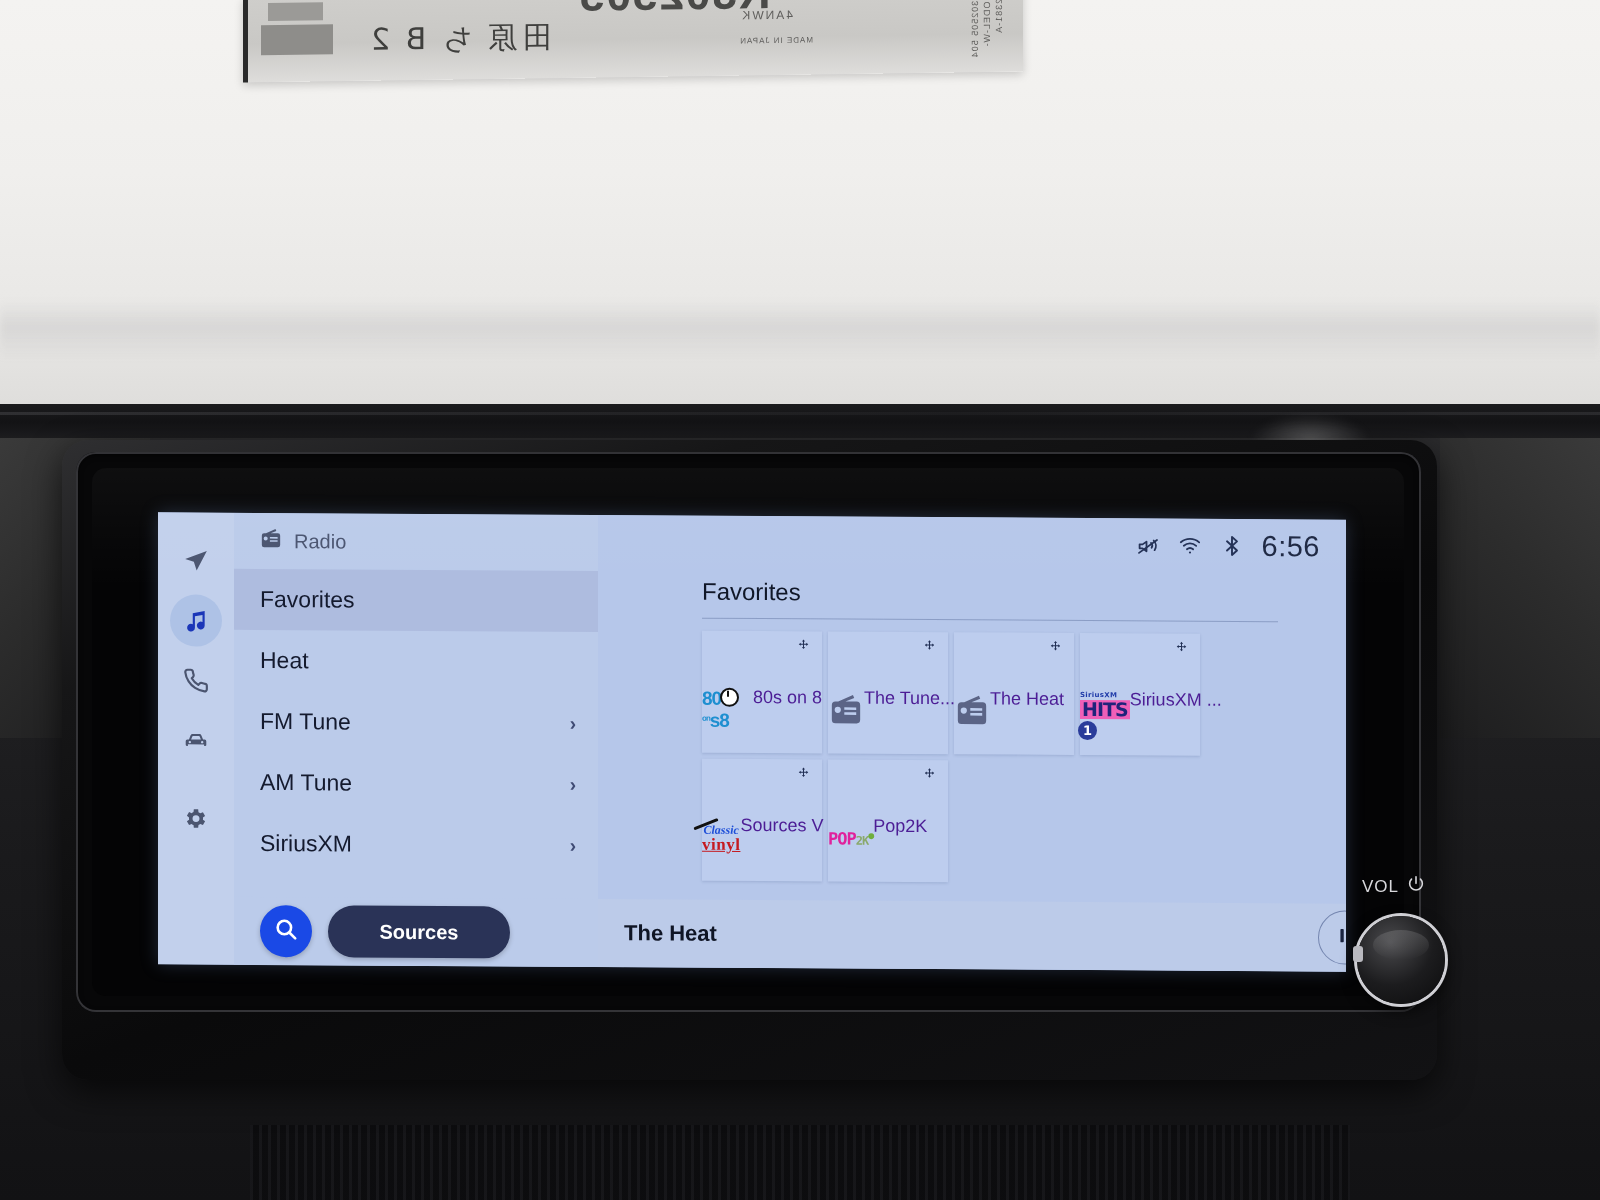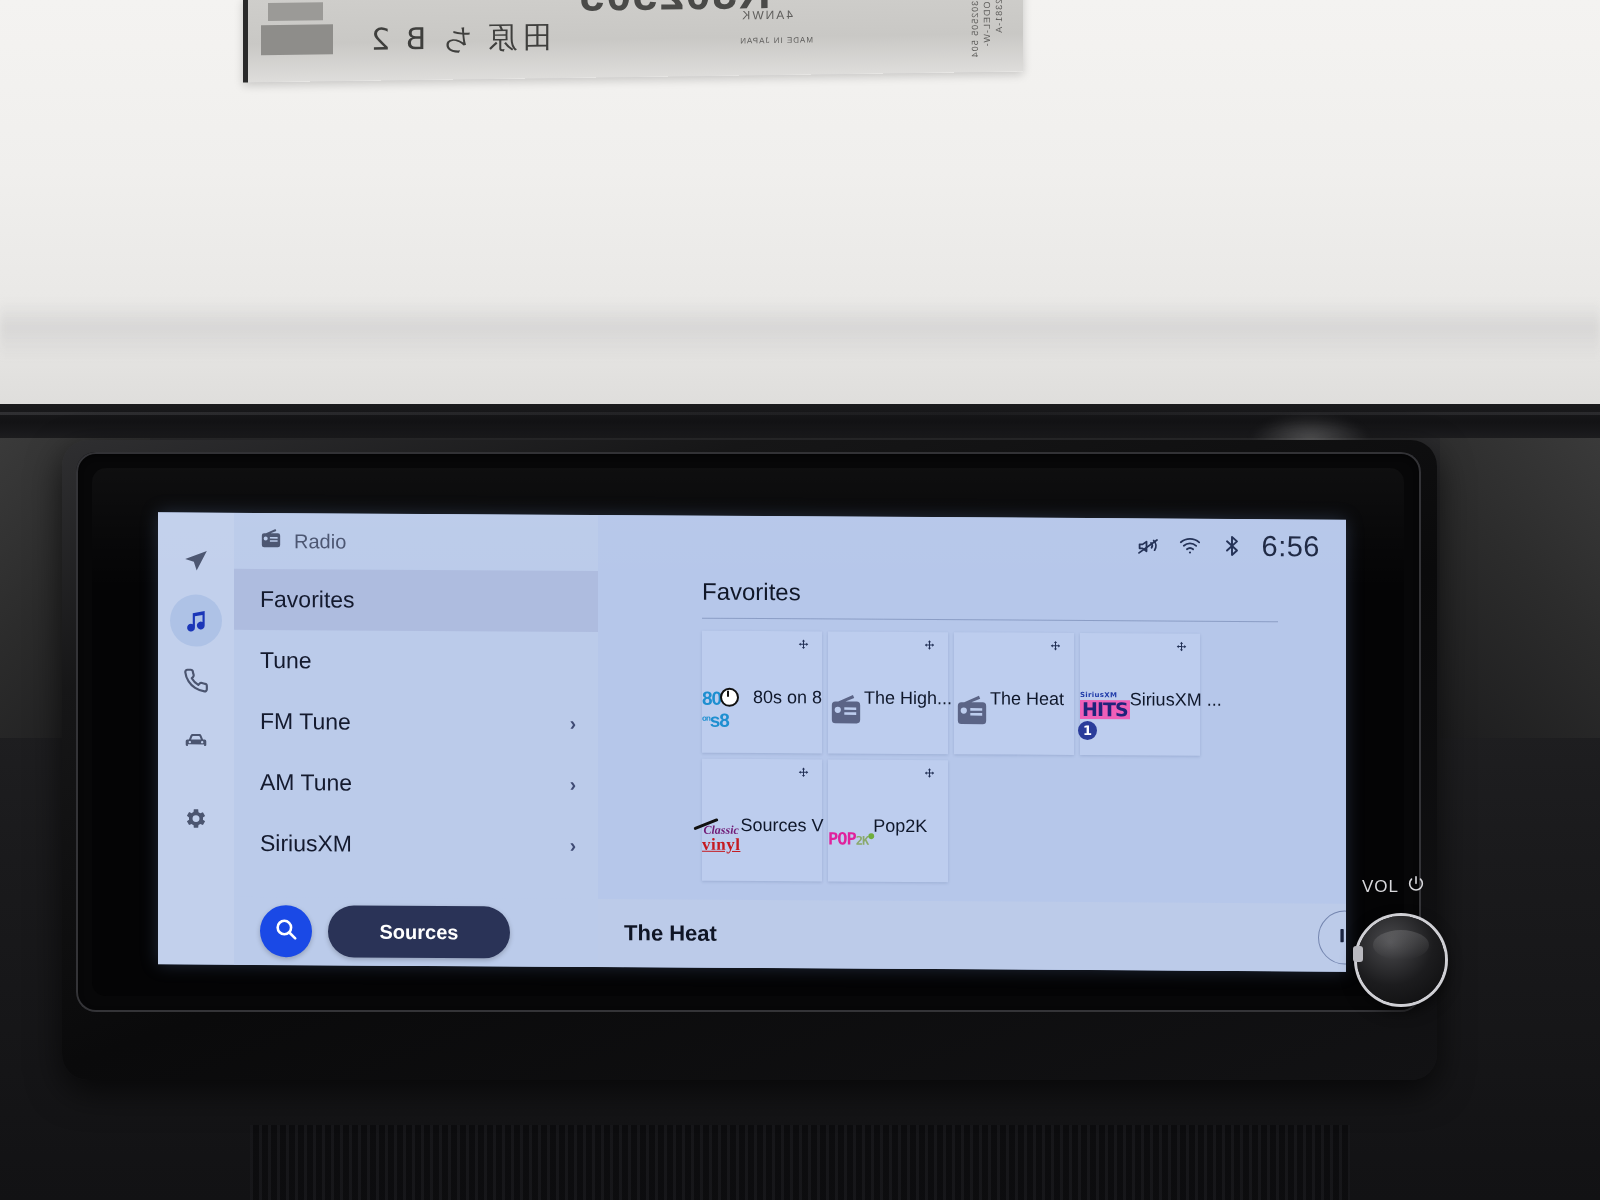--- a/index.html
+++ b/index.html
@@ -198,21 +198,21 @@
     box-shadow:0 1px 3px rgba(40,60,110,.18);
   }
   .tile .pin{
     position:absolute;right:11px;top:7px;color:#223055;
   }
   .tile .pin svg{width:15px;height:15px;display:block;}
   .tile .art{
     margin-top:36px;height:34px;display:flex;align-items:center;justify-content:center;
   }
   .tile .tlabel{
-    margin-top:10px;font-size:18px;color:#0f172a;white-space:nowrap;
+    margin-top:10px;font-size:18px;color:#4c1d95;white-space:nowrap;
   }
 
   
   .logo-80s{font-size:19px;font-weight:bold;color:#1e8fd0;letter-spacing:-1px;position:relative;}
   .logo-80s .dial{
     display:inline-block;width:15px;height:15px;border-radius:50%;
     background:#fff;border:2px solid #111;vertical-align:-2px;position:relative;margin:0 -1px;
   }
   .logo-80s .dial:after{
     content:"";position:absolute;left:5px;top:1px;width:2px;height:6px;background:#111;
@@ -229,21 +229,21 @@
     background:#f05fb8;padding:0 2px;display:inline-block;color:#21237a;
   }
   .logo-hits .one{
     display:inline-block;width:19px;height:19px;border-radius:50%;
     background:#2a3c9a;color:#fff;font-size:13px;font-weight:bold;
     text-align:center;line-height:19px;vertical-align:-3px;margin-left:-2px;
   }
   .logo-vinyl{text-align:center;line-height:1;position:relative;}
   .logo-vinyl .cl{
     font-family:"Liberation Serif",serif;font-style:italic;font-weight:bold;
-    font-size:12px;color:#701a75;display:block;
+    font-size:12px;color:#1d4ed8;display:block;
   }
   .logo-vinyl .vy{
     font-family:"Liberation Serif",serif;font-weight:bold;font-size:17px;color:#c51a20;display:block;
     letter-spacing:.5px;
     text-decoration:underline;
   }
   .logo-vinyl .stick{
     position:absolute;left:-9px;top:-1px;width:26px;height:3px;background:#111;
     transform:rotate(-22deg);border-radius:2px;
   }
@@ -369,21 +369,21 @@
                 <path d="M17.8 3.1 16.9 1 6.5 5.6h-2A2.5 2.5 0 0 0 2 8.1v10.4A2.5 2.5 0 0 0 4.5 21h15A2.5 2.5 0 0 0 22 18.5V8.1a2.5 2.5 0 0 0-2.5-2.5h-7.9l6.2-2.5zM6.2 9.3a2.2 2.2 0 1 1 0 4.4 2.2 2.2 0 0 1 0-4.4zm4.6.4h8.4v1.8h-8.4V9.7zm0 3.5h8.4V15h-8.4v-1.8z"></path>
               </svg>
           </span>
           <span>Radio</span>
         </div>
 
         <div class="list-row selected">
           <span>Favorites</span>
         </div>
         <div class="list-row">
-          <span>Tune</span>
+          <span>Heat</span>
         </div>
         <div class="list-row">
           <span>FM Tune</span>
           <span class="chev">›</span>
         </div>
         <div class="list-row">
           <span>AM Tune</span>
           <span class="chev">›</span>
         </div>
         <div class="list-row">
@@ -456,21 +456,21 @@
                   <path d="M12 2 9.5 5.2h1.7v3.6H7.6V7.1L4.4 9.6l3.2 2.5v-1.7h3.6v3.6H9.5L12 17.2l2.5-3.2h-1.7v-3.6h3.6v1.7l3.2-2.5-3.2-2.5v1.7h-3.6V5.2h1.7L12 2z"></path>
                 </svg>
             </span>
             <div class="art">
               <span class="radio-ico">
                 <svg viewBox="0 0 24 24" fill="currentColor">
                     <path d="M17.8 3.1 16.9 1 6.5 5.6h-2A2.5 2.5 0 0 0 2 8.1v10.4A2.5 2.5 0 0 0 4.5 21h15A2.5 2.5 0 0 0 22 18.5V8.1a2.5 2.5 0 0 0-2.5-2.5h-7.9l6.2-2.5zM6.2 9.3a2.2 2.2 0 1 1 0 4.4 2.2 2.2 0 0 1 0-4.4zm4.6.4h8.4v1.8h-8.4V9.7zm0 3.5h8.4V15h-8.4v-1.8z"></path>
                   </svg>
               </span>
             </div>
-            <div class="tlabel">The High...</div>
+            <div class="tlabel">The Tune...</div>
           </div>
 
           <div class="tile">
             <span class="pin">
               <svg viewBox="0 0 24 24" fill="currentColor">
                   <path d="M12 2 9.5 5.2h1.7v3.6H7.6V7.1L4.4 9.6l3.2 2.5v-1.7h3.6v3.6H9.5L12 17.2l2.5-3.2h-1.7v-3.6h3.6v1.7l3.2-2.5-3.2-2.5v1.7h-3.6V5.2h1.7L12 2z"></path>
                 </svg>
             </span>
             <div class="art">
               <span class="radio-ico">

